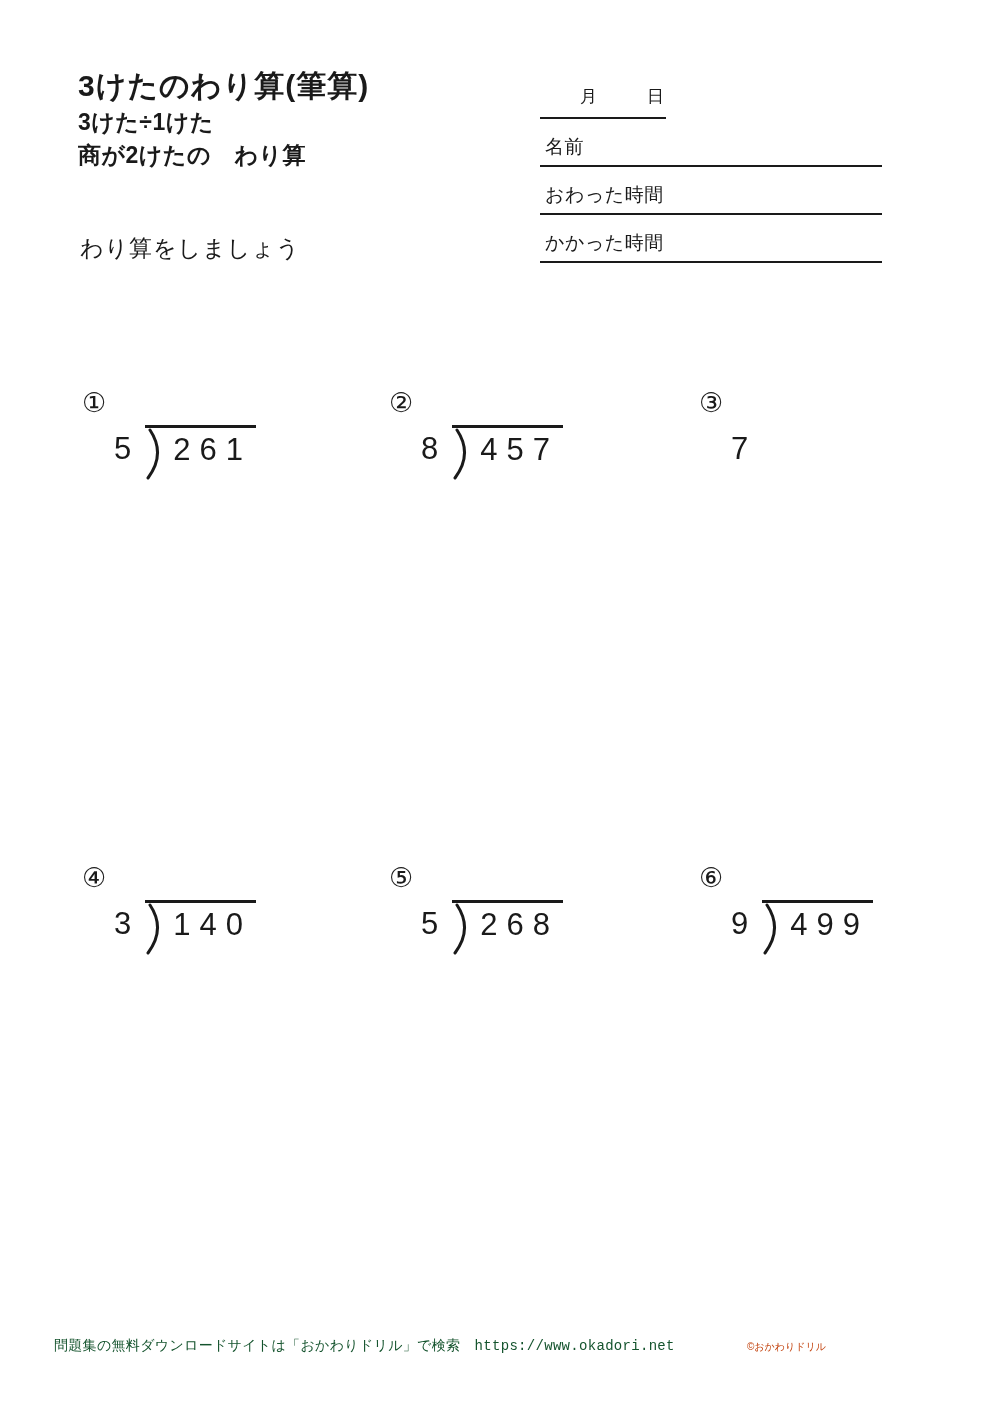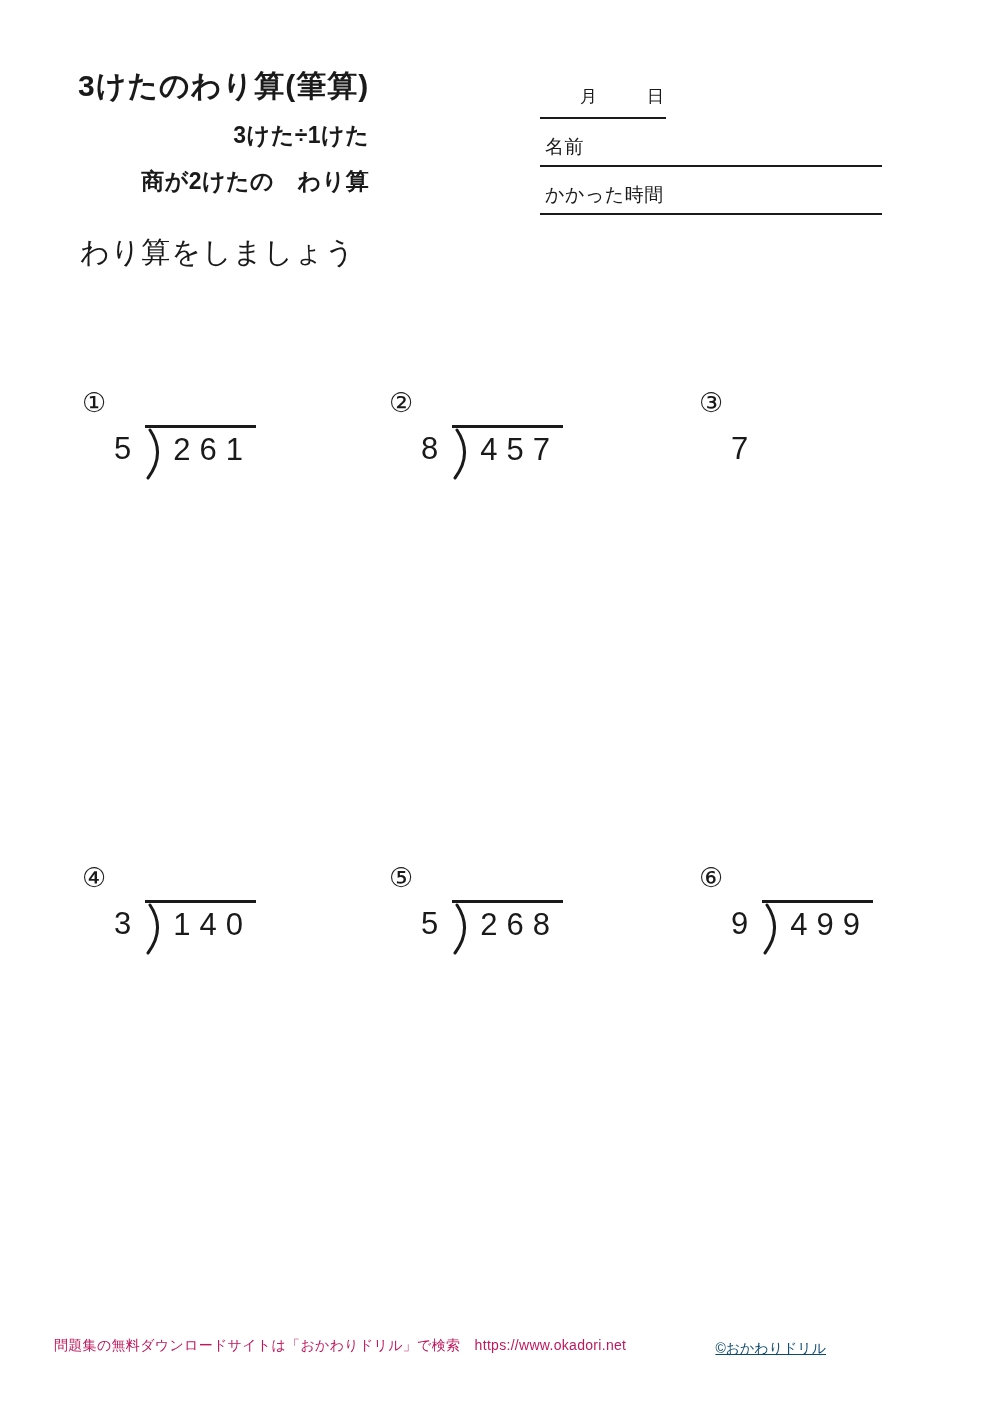--- a/index.html
+++ b/index.html
@@ -19,29 +19,28 @@
     margin: 0;
     font-size: 30px;
     font-weight: 700;
     letter-spacing: 1px;
     line-height: 1.2;
   }
   .subtitle {
     font-size: 23px;
     font-weight: 600;
     line-height: 1.2;
-    margin-top: 18px;
+    margin-top: 5px;
     letter-spacing: 0.5px;
-    text-align: right;
   }
   .instruction {
     position: absolute;
     left: 80px;
     top: 233px;
-    font-size: 29px;
+    font-size: 23px;
     font-weight: 400;
     letter-spacing: 1px;
   }
 
   
   .name-form { position: absolute; left: 540px; top: 78px; width: 342px; }
   .date-row {
     box-sizing: border-box;
     width: 126px;
     border-bottom: 2px solid #1a1a1a;
@@ -84,30 +83,30 @@
     letter-spacing: 9px;
     padding: 4.5px 4px 0 8px;
   }
 
   
   .footer-left {
     position: absolute;
     left: 54px;
     top: 1337px;
     font-size: 14px;
-    color: #be185d;
+    color: #14532d;
     letter-spacing: 0.3px;
+    font-family: Liberation Mono, monospace;
   }
   .footer-right {
     position: absolute;
     right: 58px;
     top: 1340px;
-    font-size: 14px;
-    color: #0c4a6e;
-    text-decoration: underline;
+    font-size: 10px;
+    color: #c2410c;
   }
 </style>
 </head>
 <body>
 
 <div class="page">
 
   <header class="header">
     <h1 class="title">3けたのわり算(筆算)</h1>
     <div class="subtitle">3けた÷1けた</div>
@@ -118,20 +117,23 @@
 
   <section class="name-form">
     <div class="date-row">
       <span>月</span>
       <span>日</span>
     </div>
     <div class="form-row">
       <span class="form-label">名前</span>
     </div>
     <div class="form-row">
+      <span class="form-label">おわった時間</span>
+    </div>
+    <div class="form-row">
       <span class="form-label">かかった時間</span>
     </div>
   </section>
 
   <div class="problem p1">
     <div class="marker">①</div>
     <div class="expr">
       <span class="divisor">5</span>
       <div class="bgroup">
         <svg class="paren" viewBox="0 0 20 52" aria-hidden="true">

